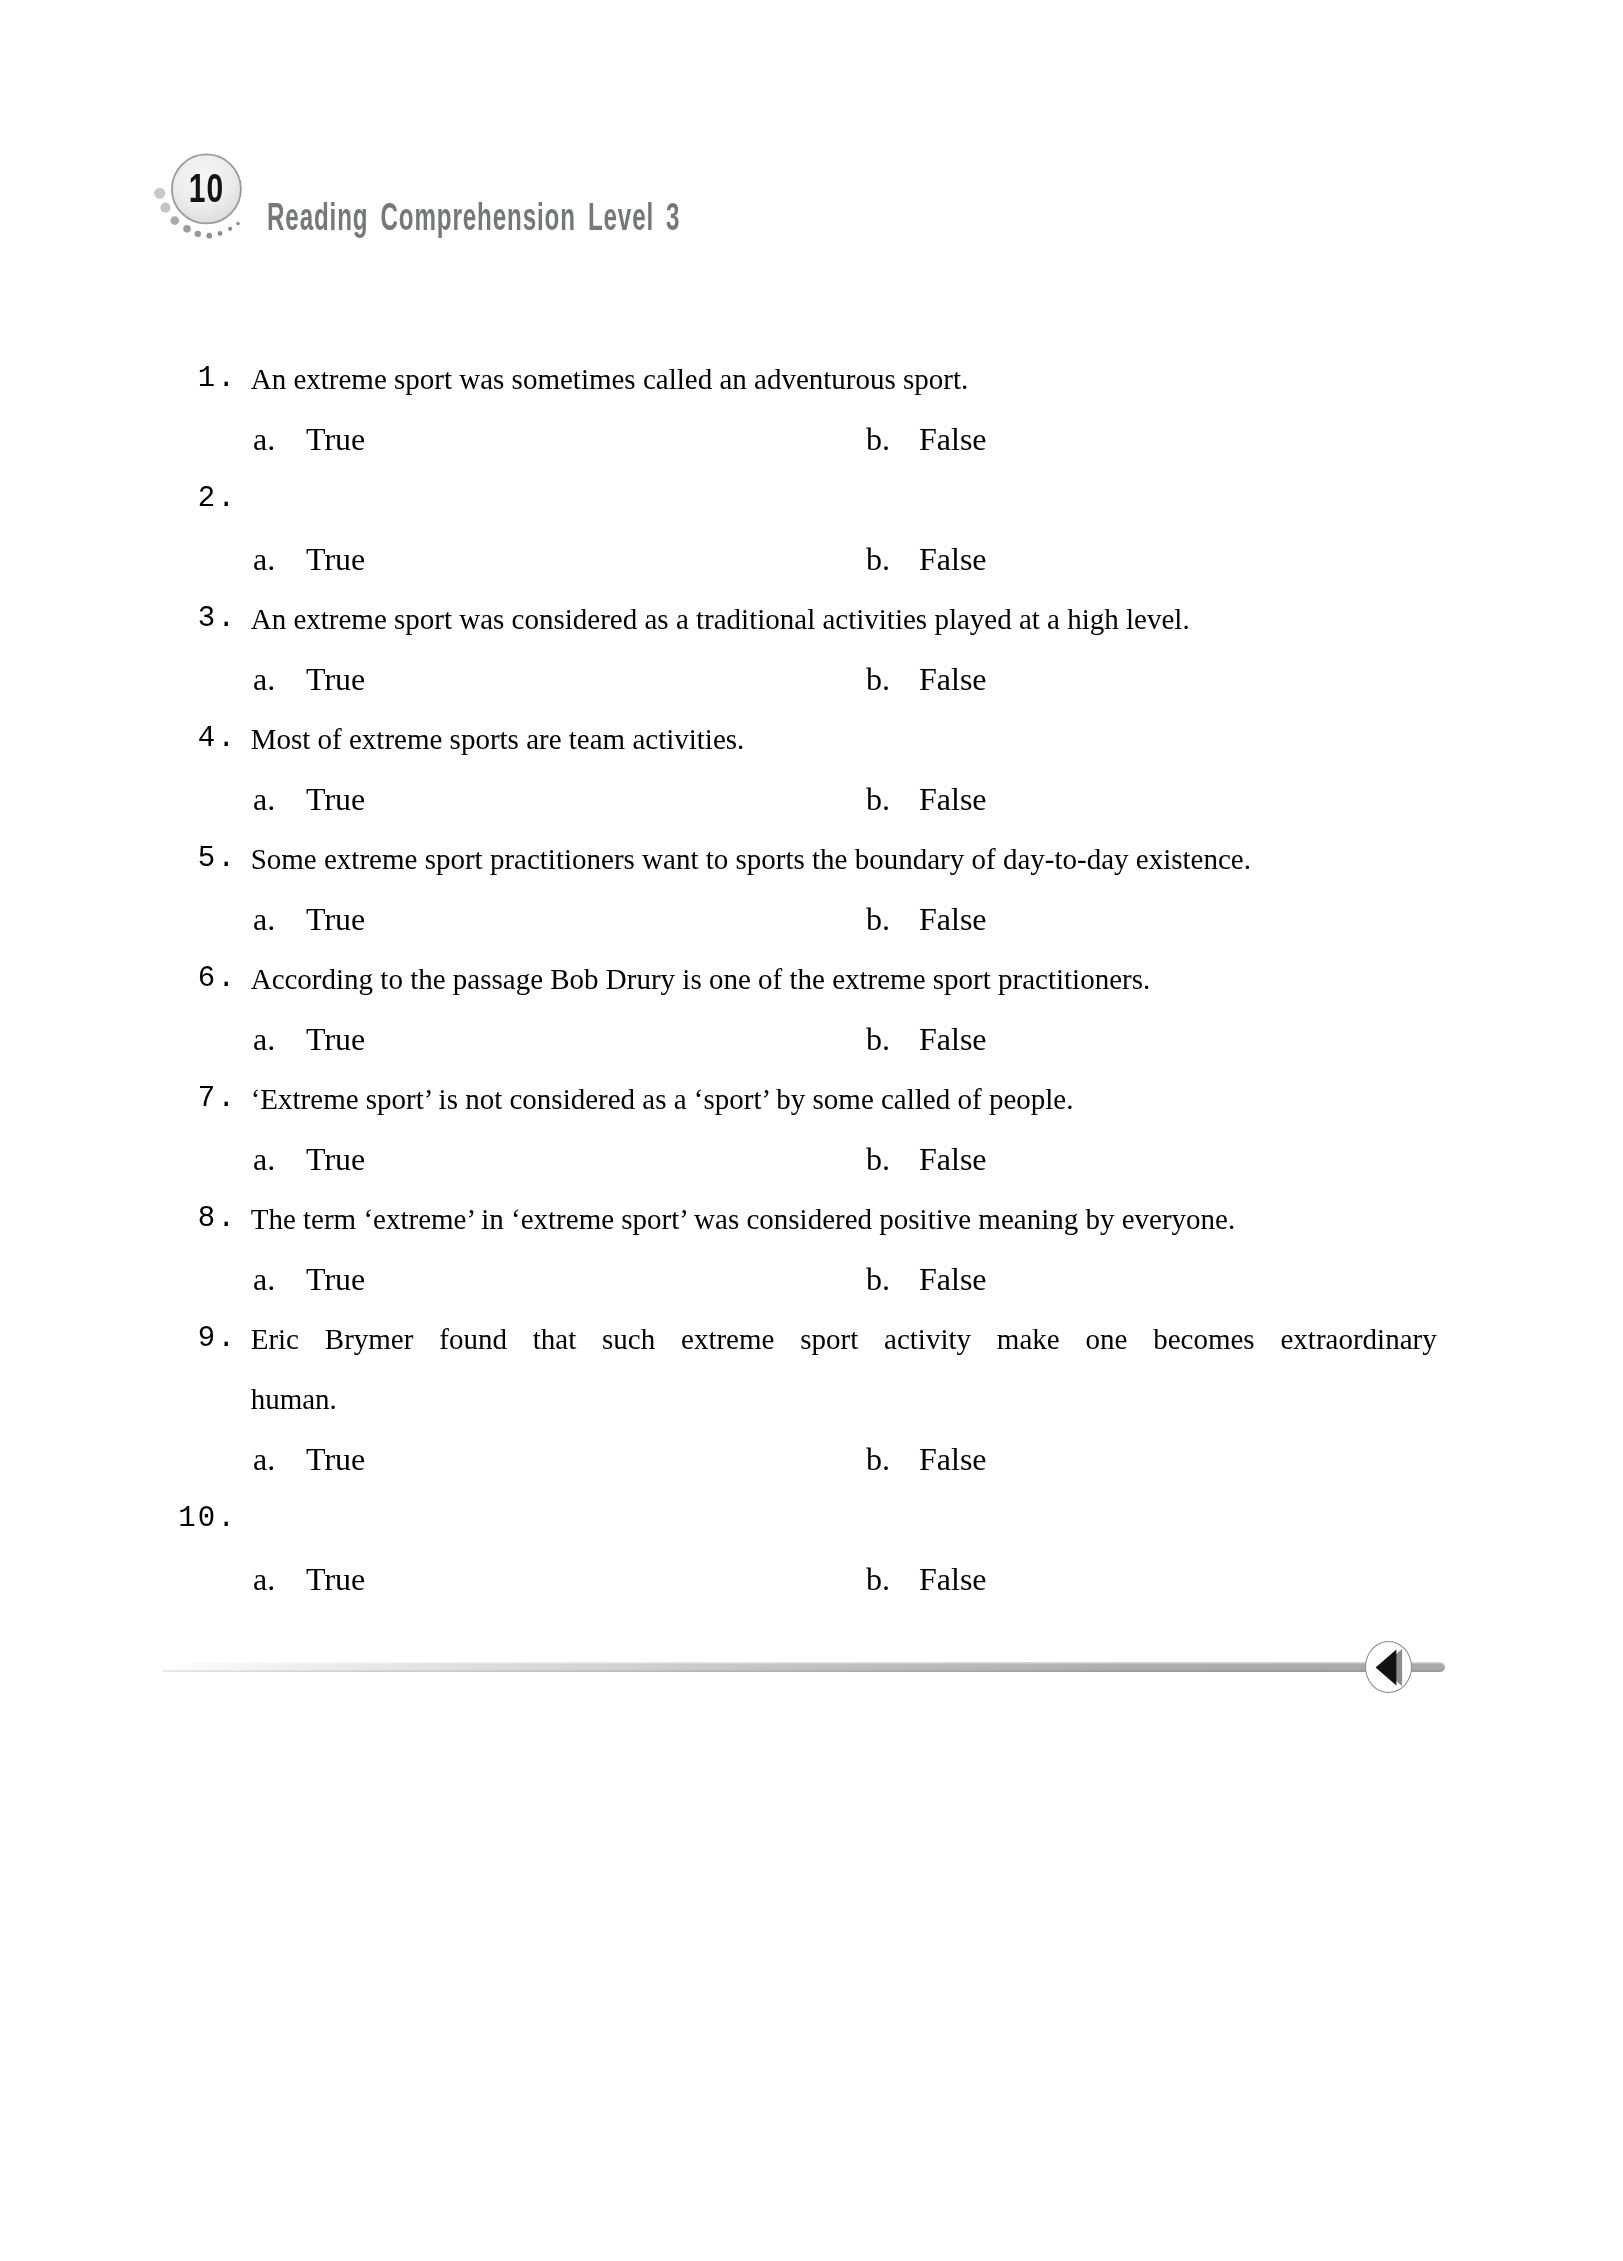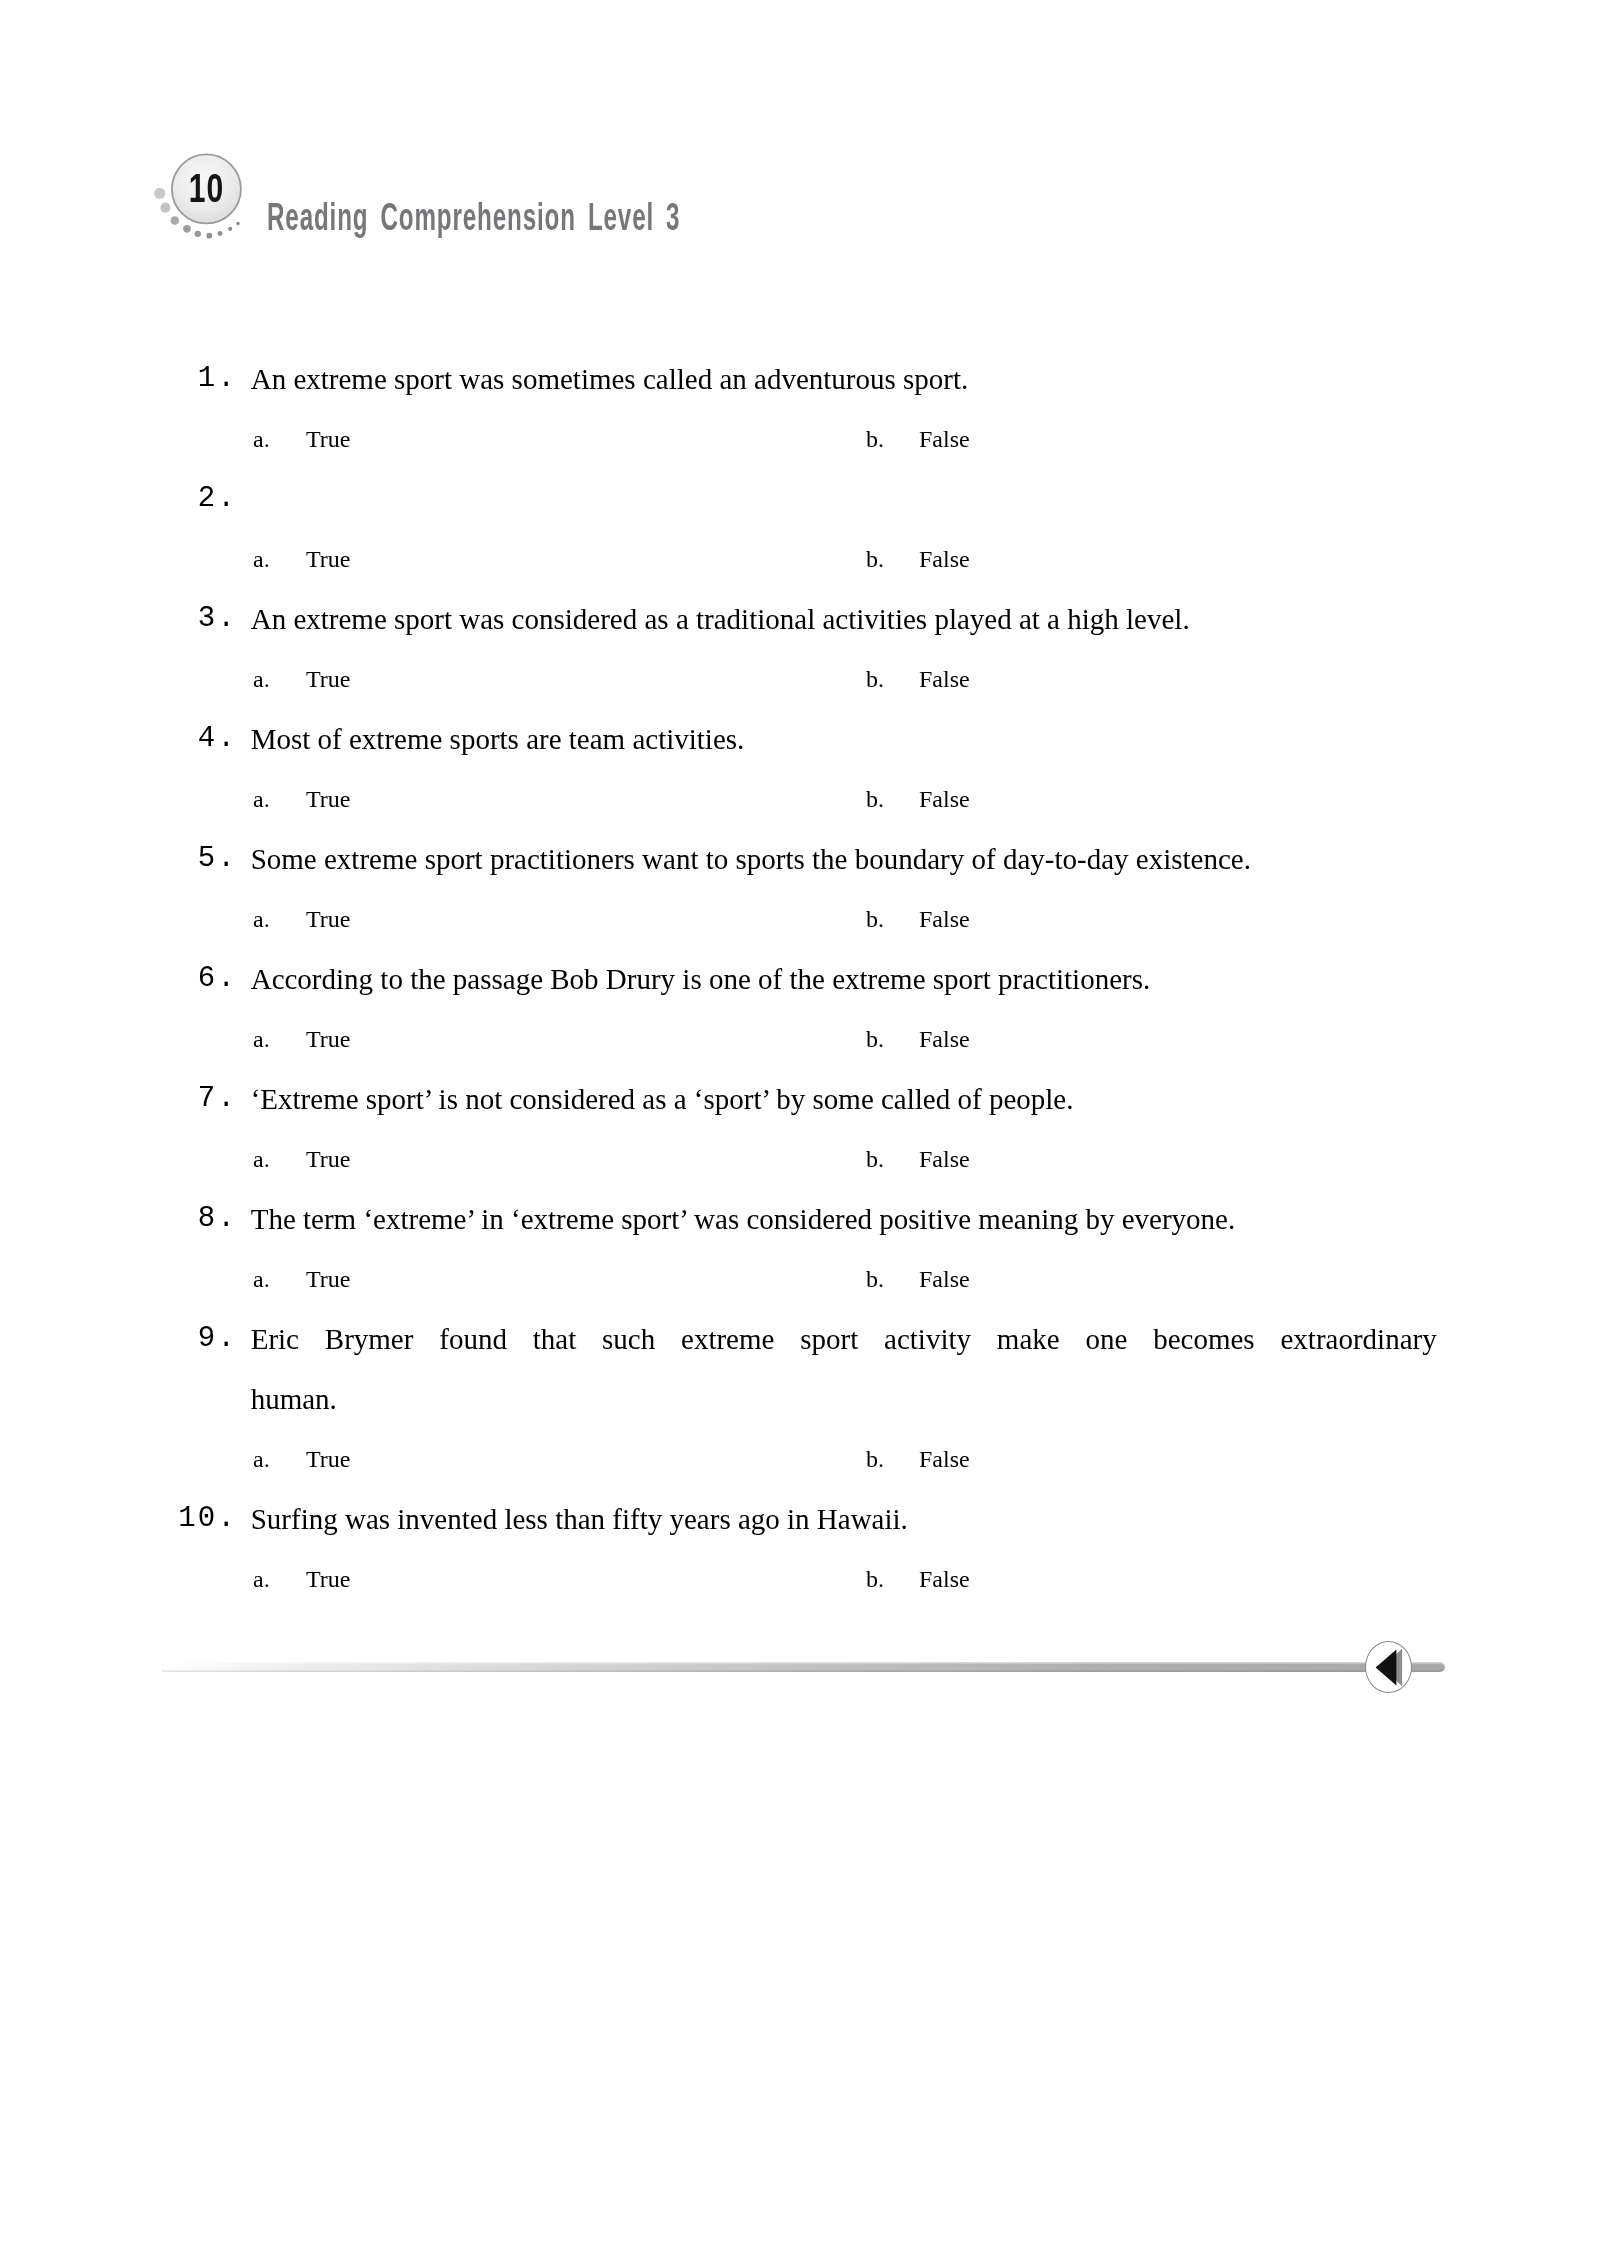--- a/index.html
+++ b/index.html
@@ -46,21 +46,21 @@
     width:237px;text-align:right;flex:0 0 237px;
     font-family:"Liberation Mono", monospace;
     font-size:29px;line-height:60px;letter-spacing:2.2px;
   }
   .qtext{
     width:1186px;margin-left:13.7px;
     font-size:29px;line-height:60px;
   }
   .qline{white-space:nowrap;}
   .qline.justified{white-space:normal;text-align:justify;text-align-last:justify;}
-  .opts{position:relative;height:60px;font-size:24px;line-height:60px;}
+  .opts{position:relative;height:60px;font-size:32px;line-height:60px;}
   .opt{position:absolute;top:0;white-space:nowrap;cursor:pointer;}
   .opt-a{left:253px;}
   .opt-b{left:866px;}
   .olabel{display:inline-block;width:53px;}
 
   
   .footer-divider{
     position:absolute;left:162px;top:1618px;width:1283px;height:10px;
     border-radius:0 5.8px 5.8px 0;
     background:linear-gradient(to right,#ffffff 0%,#f2f2f2 8%,#dddddd 25%,#c2c2c2 50%,#aeaeae 75%,#a9a9a9 100%);
@@ -252,23 +252,20 @@
         </span>
         <span class="opt opt-b">
           <span class="olabel">b.</span><span>False</span>
         </span>
       </div>
     </div>
 
     <div class="question">
       <div class="qrow">
         <span class="qnum">10.</span>
-        <div class="qtext">
-            <div class="qline">Surfing was invented less than fifty years ago in Hawaii.</div>
-          </div>
       </div>
       <div class="opts">
         <span class="opt opt-a">
           <span class="olabel">a.</span><span>True</span>
         </span>
         <span class="opt opt-b">
           <span class="olabel">b.</span><span>False</span>
         </span>
       </div>
     </div>

